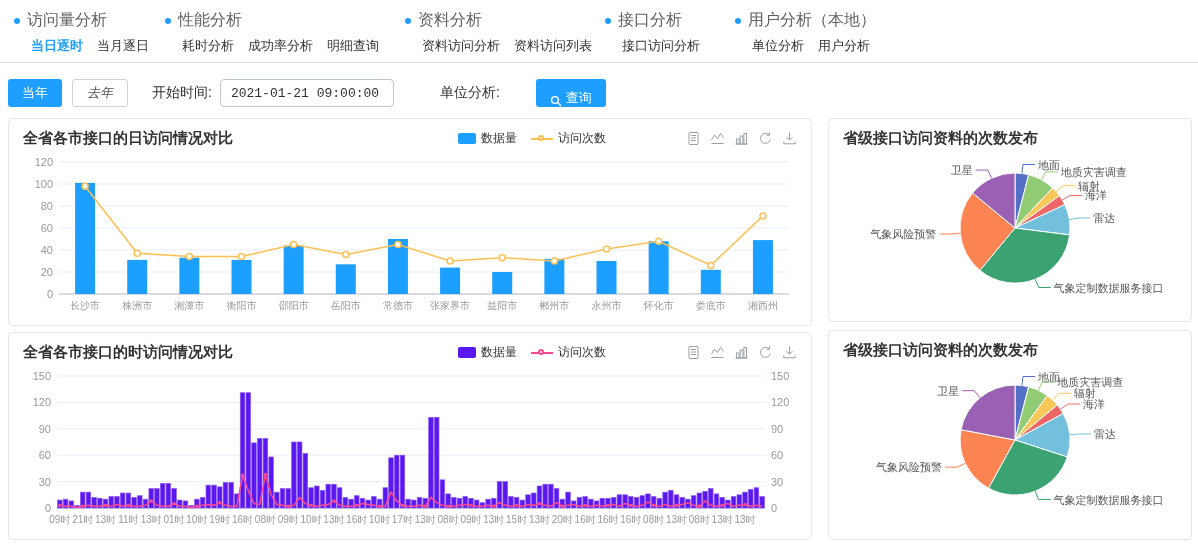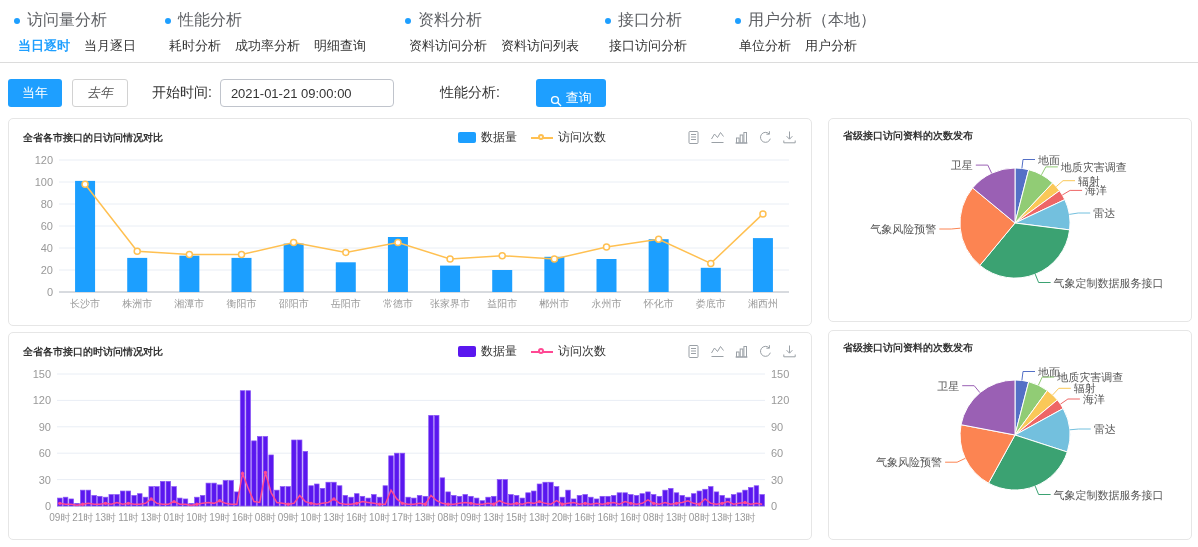--- a/index.html
+++ b/index.html
@@ -2,41 +2,41 @@
 <html style="--accent: #1e9fff;"><head>
 <meta charset="utf-8">
 <style>
   * { margin:0; padding:0; box-sizing:border-box; }
   html,body { width:1198px; height:547px; background:#fff; overflow:hidden;
     font-family:"Liberation Sans","DejaVu Sans",sans-serif; font-size:13px; color:#333; }
   .nav { position:absolute; top:10px; left:0; right:0; height:46px; }
   .nav-group { position:absolute; top:0; }
   .nav-title { display:flex; align-items:center; gap:7px; color:#606266; font-size:16px; }
   .bullet { width:6px; height:6px; border-radius:50%; background:var(--accent,#1e9fff); display:inline-block; }
-  .nav-subs { margin:6px 0 0 4px; display:flex; gap:14px; }
+  .nav-subs { margin:6px 0 0 17px; display:flex; gap:14px; }
   .nav-sub { color:#333; cursor:pointer; }
   .nav-sub.active { color:var(--accent,#1e9fff); font-weight:bold; }
   .divider { position:absolute; top:62px; left:0; width:1198px; border-top:1px solid #dcdcdc; }
   .filterbar { position:absolute; top:78px; left:8px; height:30px; display:flex; align-items:center; }
   .btn { height:28px; border-radius:3px; border:none; font-size:13px; cursor:pointer;
     display:inline-flex; align-items:center; justify-content:center; padding:0 14px; }
   .btn-primary { background:var(--accent,#1e9fff); color:#fff; }
   .btn-plain { background:#fff; color:#555; border:1px solid #d2d2d2;font-style:italic; }
   .f-label { margin-left:24px; margin-right:8px; font-size:14px; color:#333; }
   .f-input { height:28px; border:1px solid #c0c4cc; border-radius:4px; padding:0 10px;
-    font-size:13px; color:#333; width:174px; font-family:Liberation Sans, sans-serif; background:#fff; }
+    font-size:13px; color:#333; width:174px; font-family:Liberation Mono, monospace; background:#fff; }
   .f-input.short { width:160px; }
   .btn-search { margin-left:28px; gap:4px;align-items:flex-end; }
   .card { position:absolute; background:#fff; border:1px solid #e6e6e6; border-radius:5px; padding:10px 14px; }
   #card-daily  { left:8px;   top:118px; width:804px; height:208px; }
   #card-hourly { left:8px;   top:332px; width:804px; height:208px; }
   #card-pie1   { left:828px; top:118px; width:364px; height:204px; }
   #card-pie2   { left:828px; top:330px; width:364px; height:210px; }
   .card-head { display:flex; align-items:center; }
-  .card-title { font-size:10px; font-weight:bold; color:#333; flex:1; }
+  .card-title { font-size:15px; font-weight:bold; color:#333; flex:1; }
   .legend { display:flex; align-items:flex-start; gap:14px; margin-right:80px; }
   .legend-item { display:flex; align-items:center; gap:5px; font-size:12px; color:#333; cursor:pointer; }
   .sw-rect { width:18px; height:11px; border-radius:2px; background:#1c9fff; display:inline-block; }
   .sw-line { position:relative; width:22px; height:11px; display:inline-block; }
   .sw-line .ln { position:absolute; top:5px; left:0; width:22px; height:2px; background:currentColor; }
   .sw-line .cr { position:absolute; top:1.5px; left:7px; width:6px; height:6px; border:2px solid currentColor;
     border-radius:50%; background:#fff; }
   .toolbox { display:flex; align-items:center; gap:9px; }
   .tb-icon { width:15px; height:15px; cursor:pointer; color:#9aa0a6; }
   .chart-canvas { margin-top:6px; }
@@ -97,21 +97,21 @@
     </div>
   </div>
 </div>
 <div class="divider"></div>
 
 <div class="filterbar">
   <button class="btn btn-primary">当年</button>
   <button class="btn btn-plain" style="margin-left:10px">去年</button>
   <span class="f-label">开始时间:</span>
   <input class="f-input" value="2021-01-21 09:00:00" style="">
-  <span class="f-label" style="margin-left:46px">性能分析:</span>
+  <span class="f-label" style="margin-left:46px">单位分析:</span>
   <button class="btn btn-primary btn-search">
     <svg class="search-glyph" width="12" height="12" viewBox="0 0 12 12" fill="none" stroke="#fff" stroke-width="1.4">
         <circle cx="5" cy="5" r="3.4"></circle>
         <line x1="7.6" y1="7.6" x2="11" y2="11"></line>
       </svg>
     <span>查询</span>
   </button>
 </div>
 
 <div class="card" id="card-daily">

